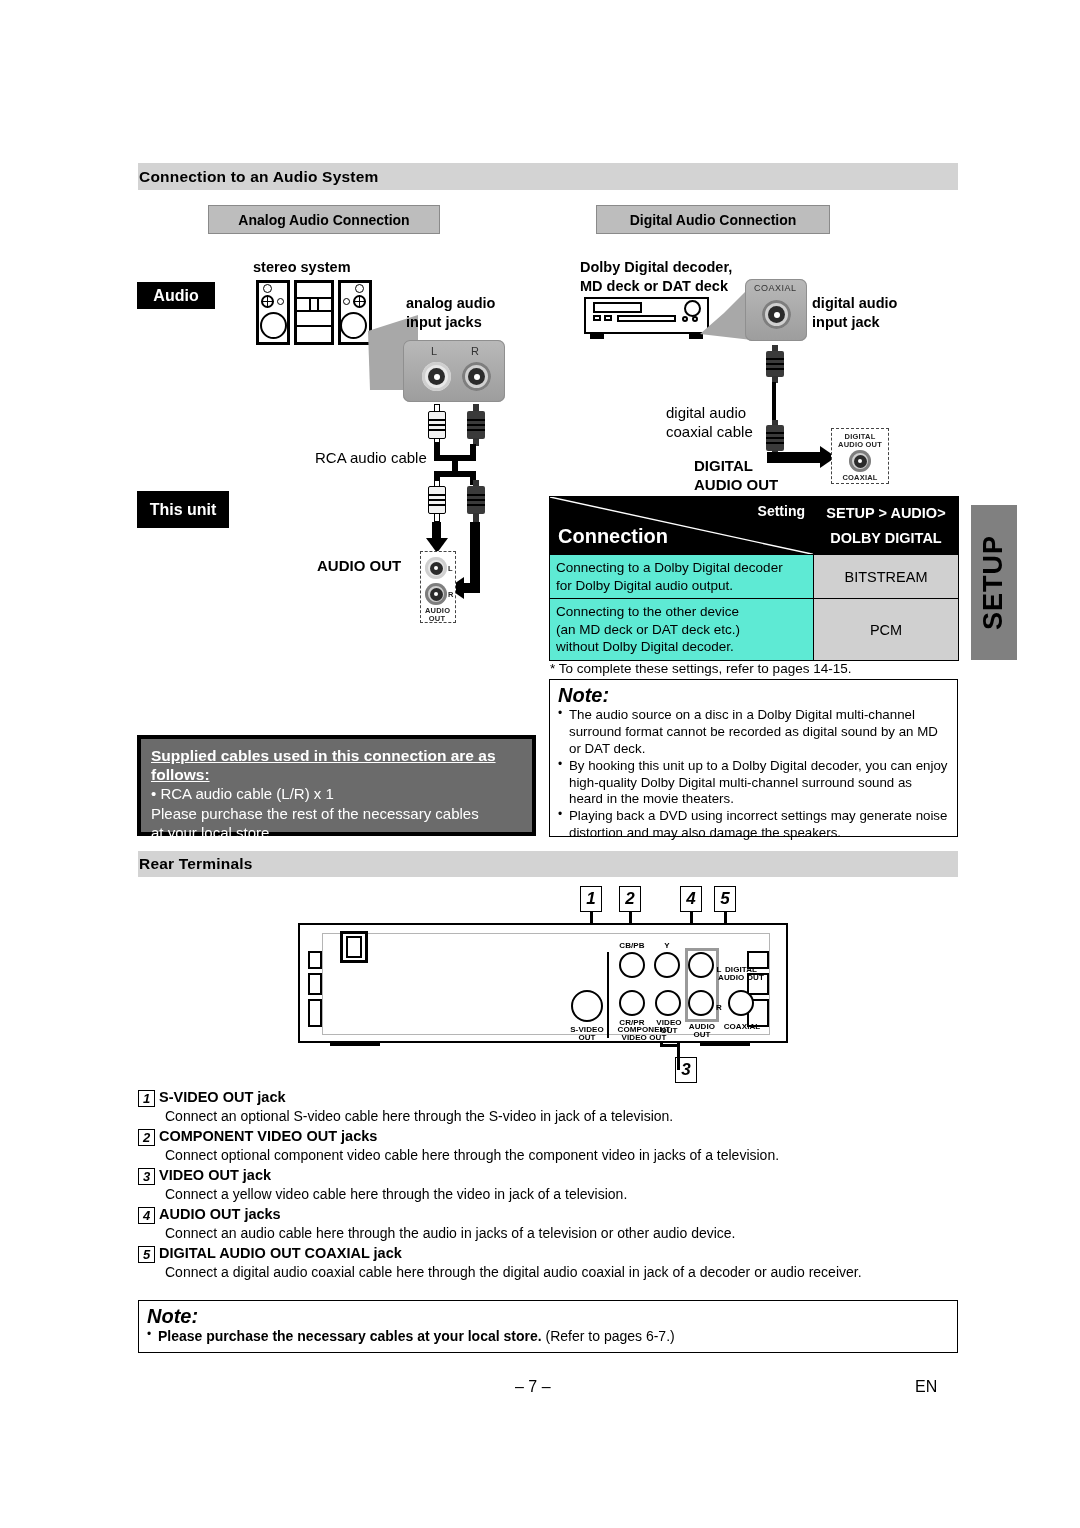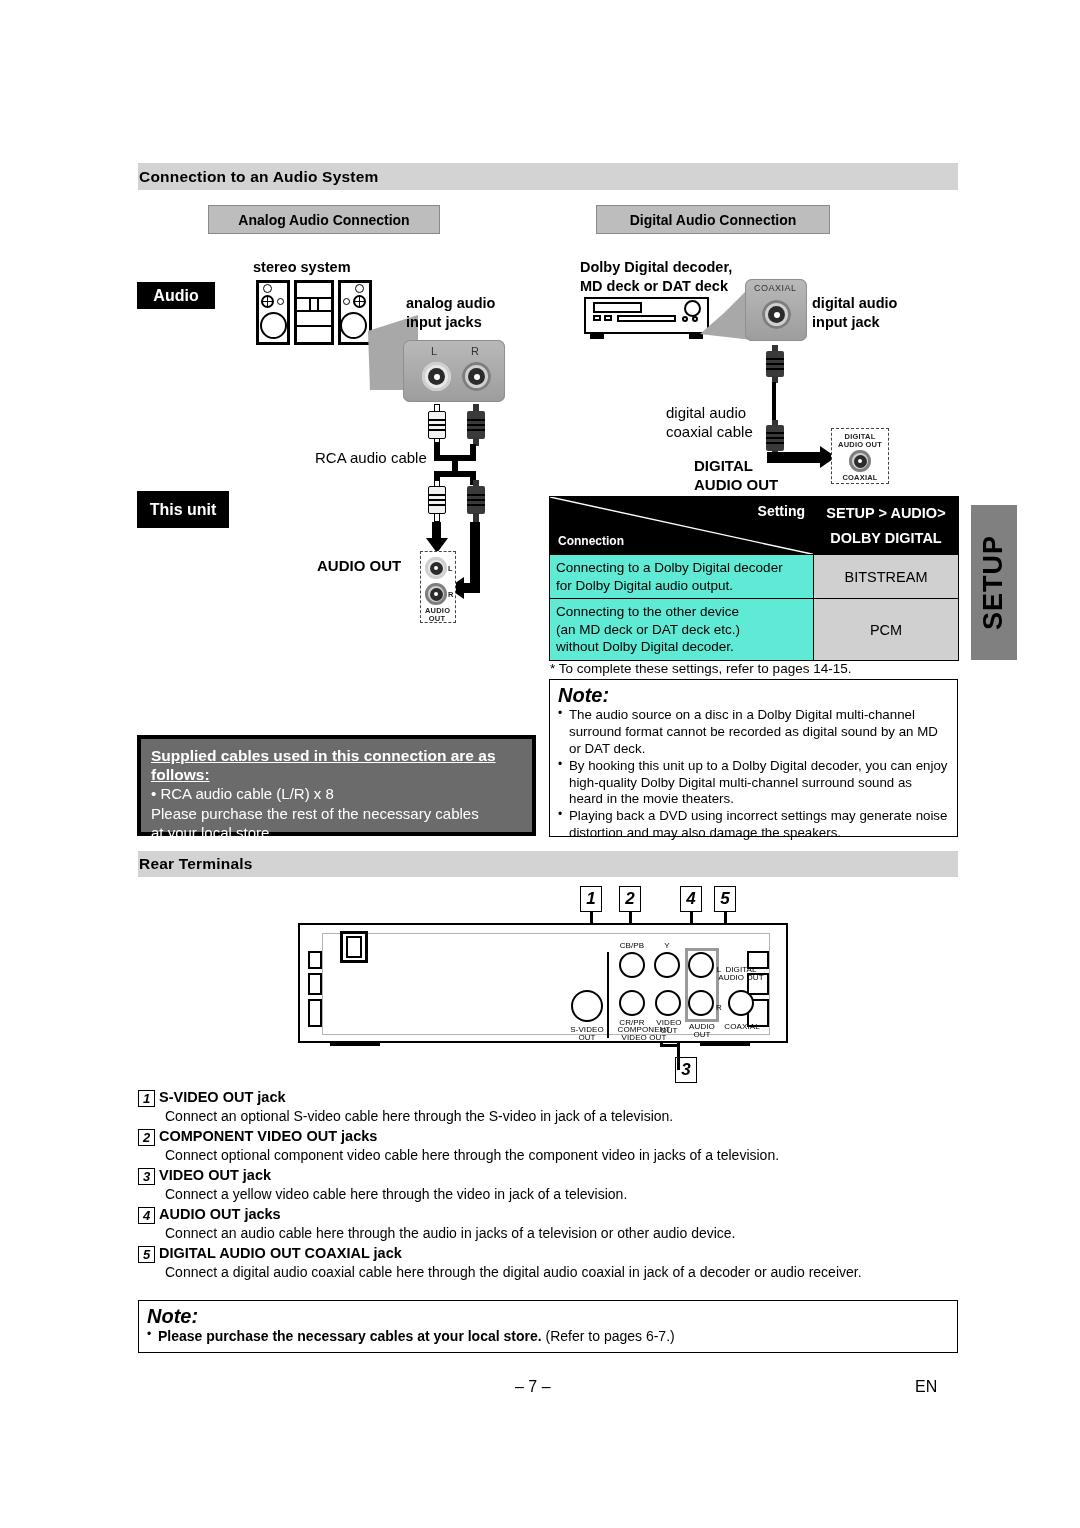--- a/index.html
+++ b/index.html
@@ -185,21 +185,21 @@
   .settbl .hdr .setting {
     position: absolute;
     right: 8px; top: 6px;
     font-weight: bold;
     font-size: 14px;
   }
   .settbl .hdr .connection {
     position: absolute;
     left: 8px; bottom: 6px;
     font-weight: bold;
-    font-size: 12px;
+    font-size: 20px;
     margin-top: 14px;
   }
   .settbl .hdr .diag {
     position: absolute;
     left: 0; top: 0;
     width: 100%; height: 100%;
   }
   .settbl .hdr2 {
     background: #000;
     color: #fff;
@@ -324,21 +324,21 @@
   .jackcircle {
     position: absolute;
     border: 2.2px solid #000;
     border-radius: 50%;
     box-sizing: border-box;
     background: #fff;
   }
   .rlabel {
     position: absolute;
     font-size: 8px;
-    font-weight: normal;
+    font-weight: bold;
     text-align: center;
     line-height: 1.05;
     letter-spacing: .1px;
   }
   .highlight-box {
     position: absolute;
     border: 3.5px solid #9a9a9a;
     box-sizing: border-box;
   }
 
@@ -674,21 +674,21 @@
     <ul>
       <li>The audio source on a disc in a Dolby Digital multi-channel surround format cannot be recorded as digital sound by an MD or DAT deck.</li>
       <li>By hooking this unit up to a Dolby Digital decoder, you can enjoy high-quality Dolby Digital multi-channel surround sound as heard in the movie theaters.</li>
       <li>Playing back a DVD using incorrect settings may generate noise distortion and may also damage the speakers.</li>
     </ul>
   </div>
 
   <div class="supbox" style="left:137px; top:735px; width:399px; height:101px;">
     <div class="sup-title">Supplied cables used in this connection are as</div>
     <div class="sup-title">follows:</div>
-    <div class="sup-line">• RCA audio cable (L/R) x 8</div>
+    <div class="sup-line">• RCA audio cable (L/R) x 1</div>
     <div class="sup-line">Please purchase the rest of the necessary cables</div>
     <div class="sup-line">at your local store.</div>
   </div>
 
   <div class="setuptab" style="left:971px; top:505px; width:46px; height:155px;">
     <span>SETUP</span>
   </div>
 
   <div class="section-bar" style="left:138px; top:851px; width:820px; height:26px;">
     <span>Rear Terminals</span>

